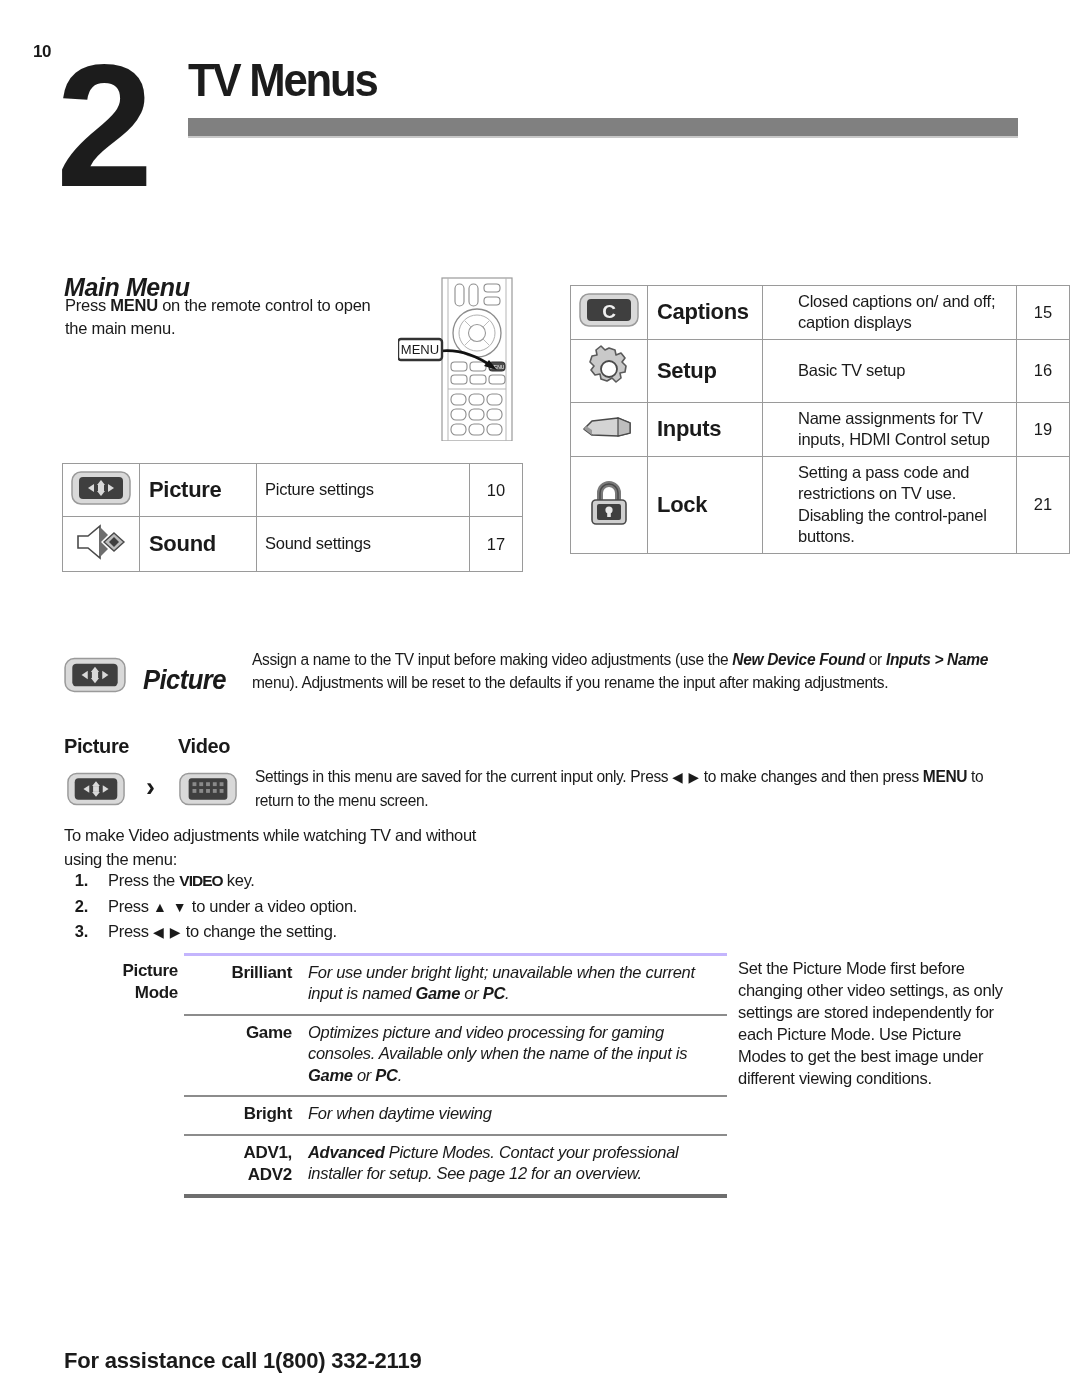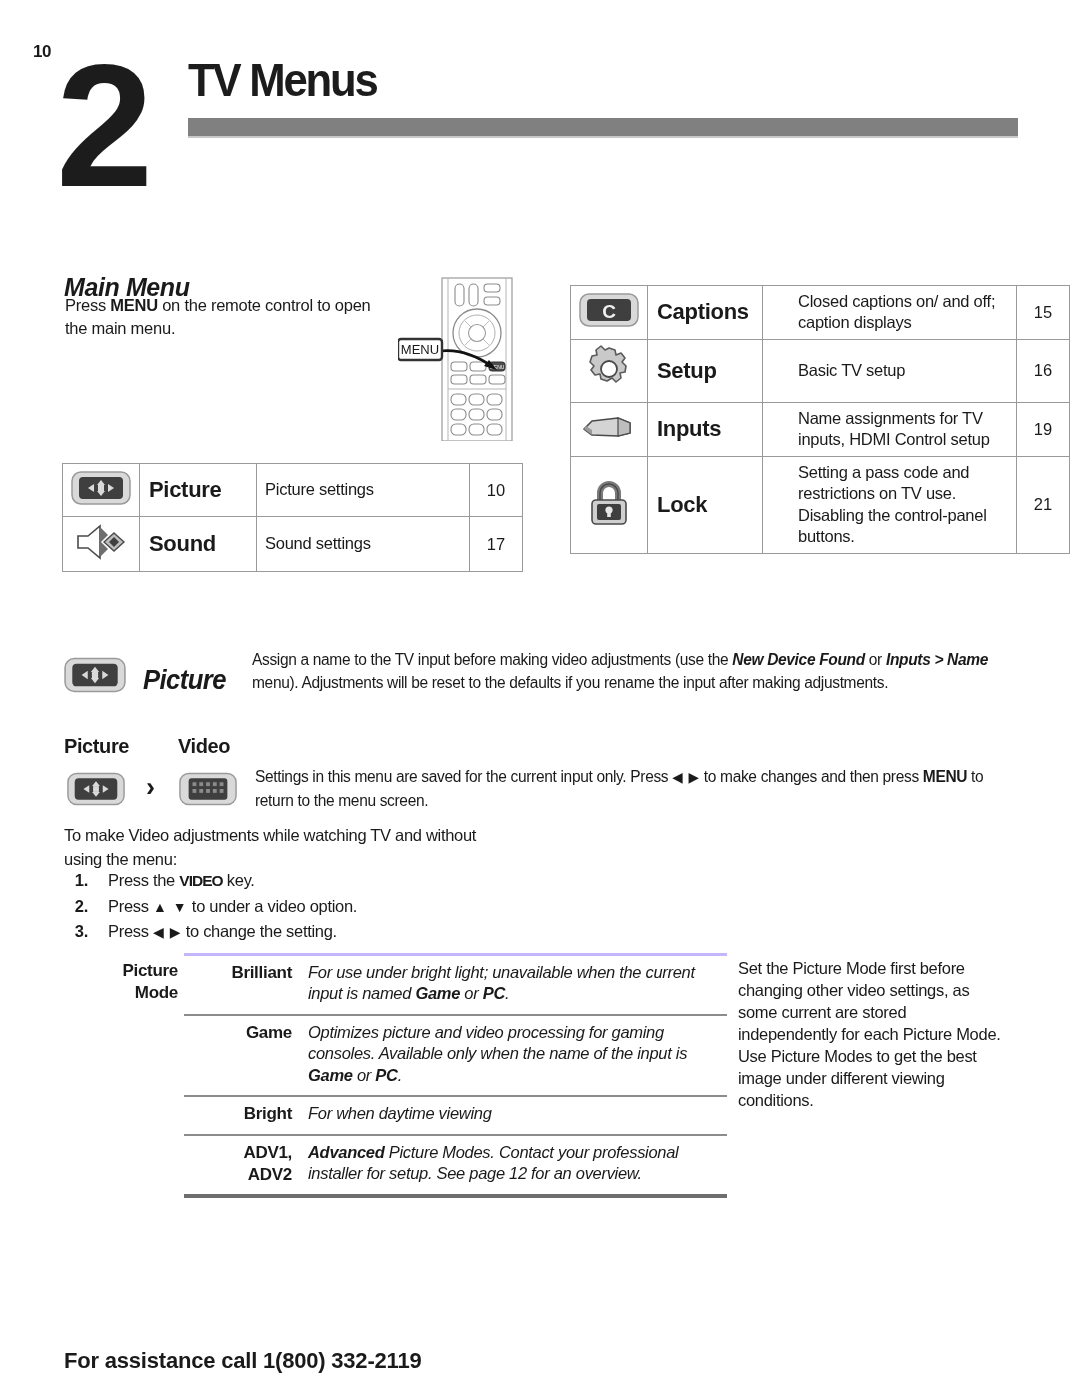--- a/index.html
+++ b/index.html
@@ -545,15 +545,15 @@
       <div>ADV1,</div>
       <div>ADV2</div>
     </td>
     <td class="mode-desc">
       <b>Advanced</b><span> Picture Modes.  Contact your professional installer for setup.  See page 12 for an overview.</span>
     </td>
   </tr>
 </tbody>
   </table>
 
-<div class="mode-sidenote">Set the Picture Mode first before changing other video settings, as some current are stored independently for each Picture Mode.  Use Picture Modes to get the best image under different viewing conditions.</div>
+<div class="mode-sidenote">Set the Picture Mode first before changing other video settings, as only settings are stored independently for each Picture Mode.  Use Picture Modes to get the best image under different viewing conditions.</div>
 
 <div class="page-footer">For assistance call 1(800) 332-2119</div>
 
 </body></html>

